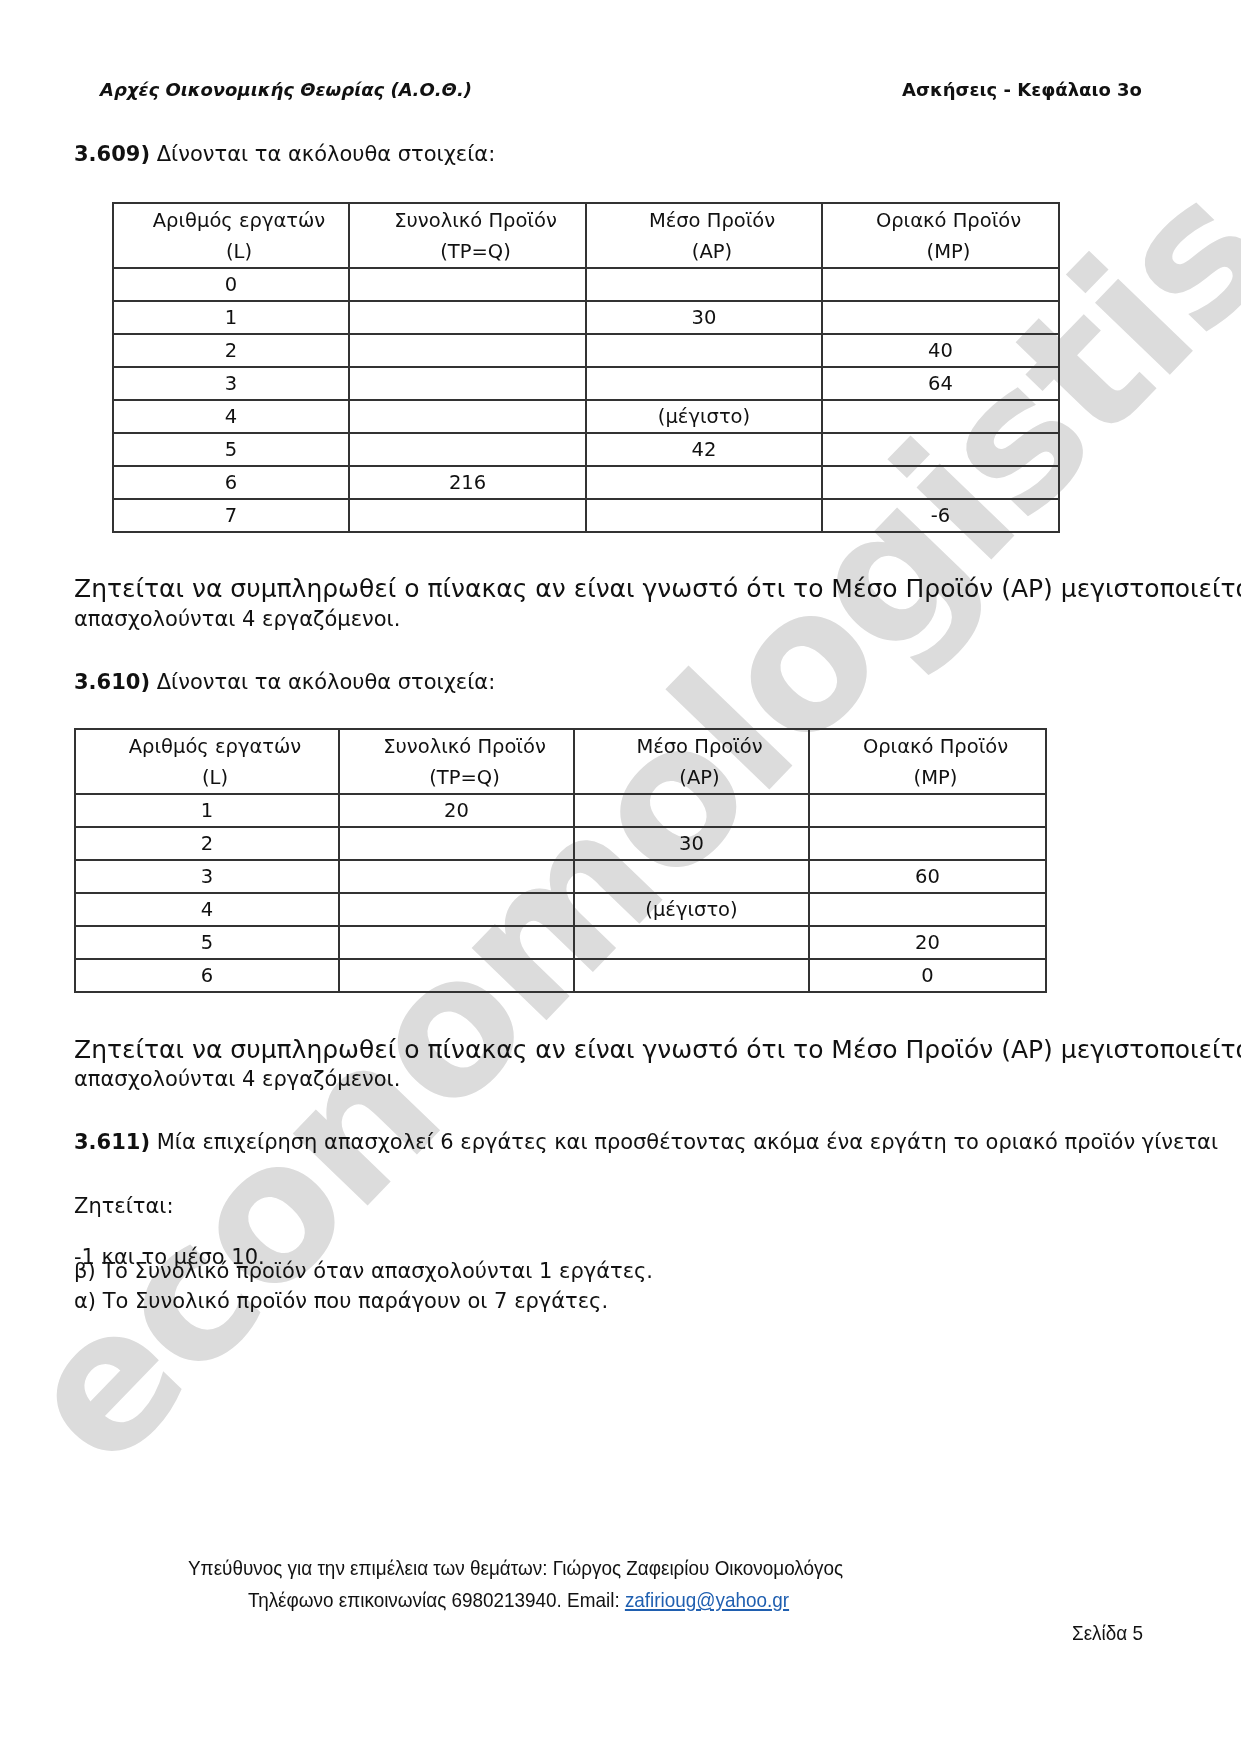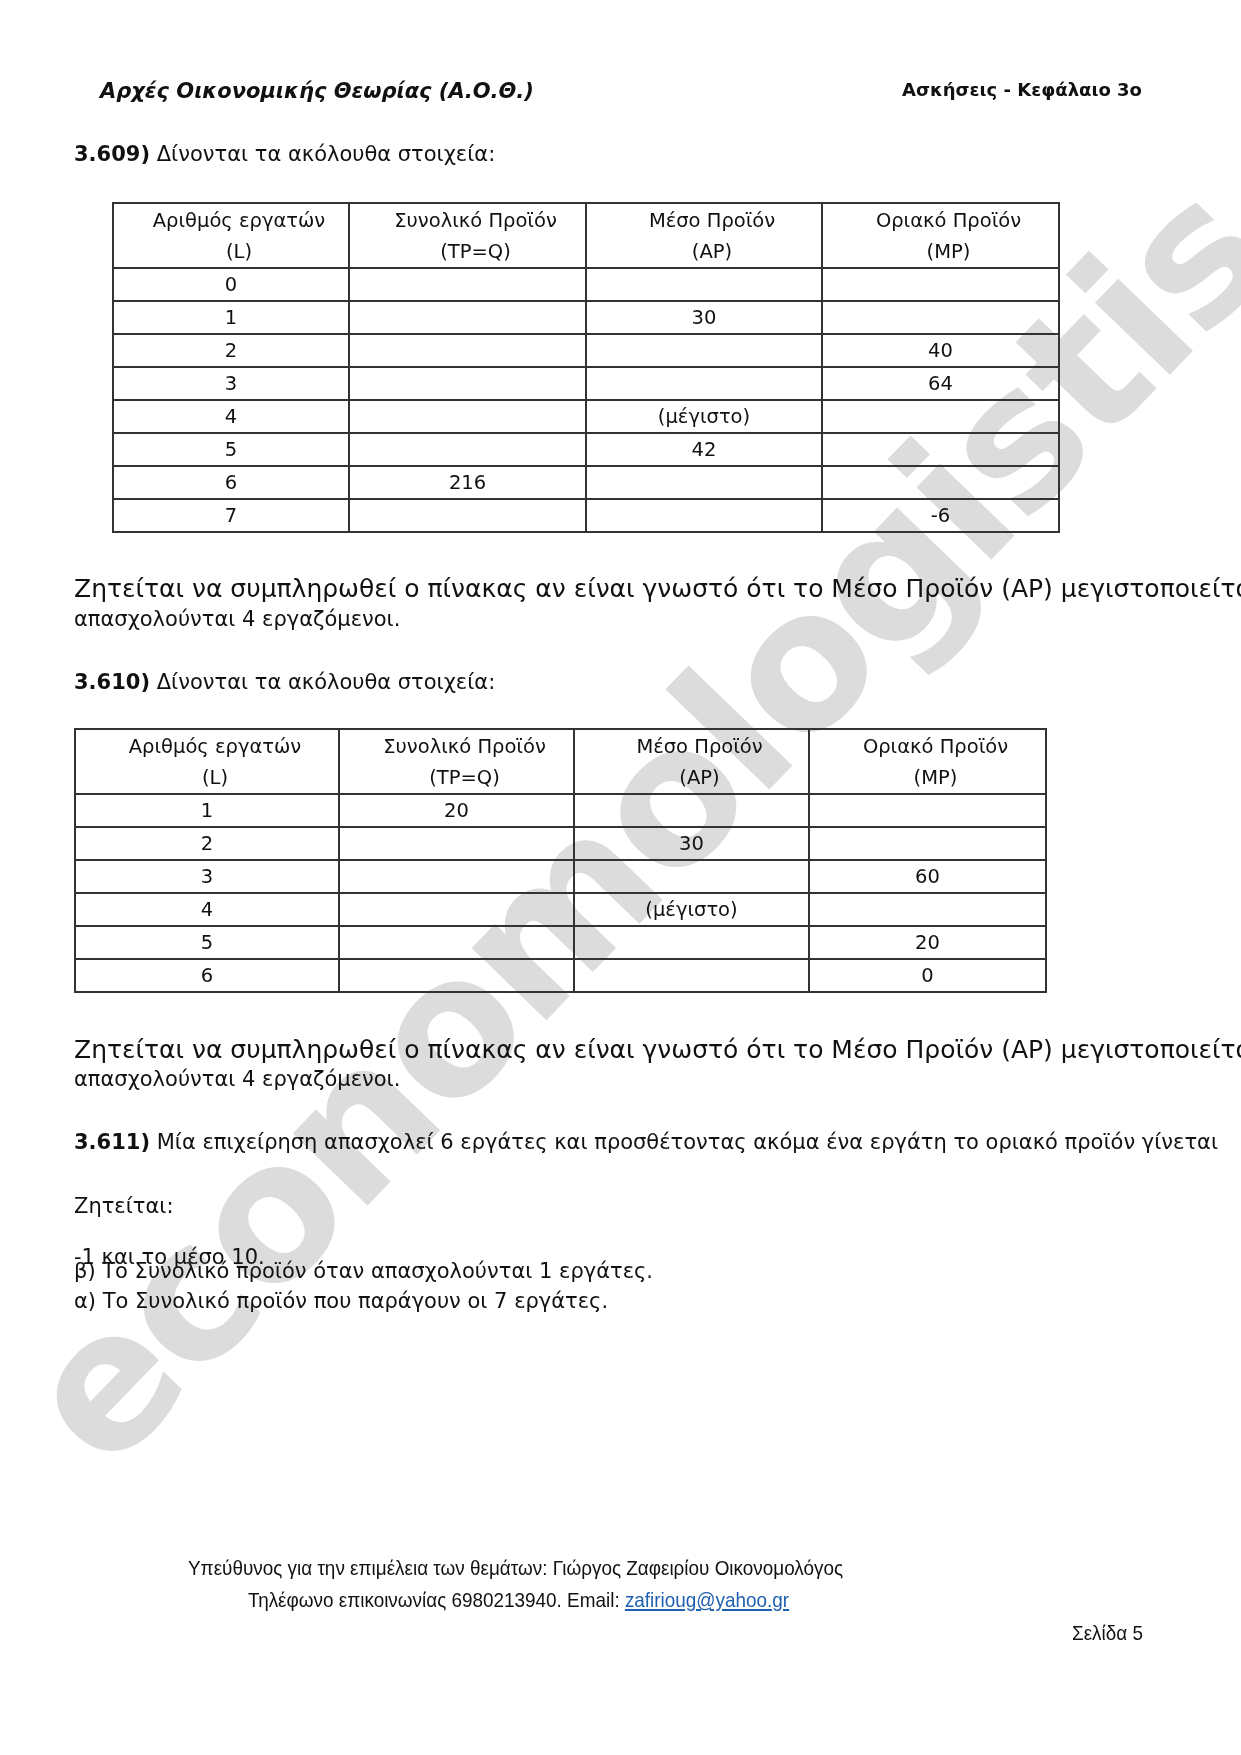--- a/index.html
+++ b/index.html
@@ -3,21 +3,21 @@
 <meta charset="utf-8">
 <style>
   html, body { margin:0; padding:0; background:#ffffff; }
   body { width:1241px; height:1755px; position:relative; overflow:hidden;
          font-family:"DejaVu Sans", sans-serif; color:#111; }
   .abs { position:absolute; }
   .watermark { position:absolute; left:615px; top:855px; width:1600px; margin-left:-800px;
                text-align:center; font-family:"DejaVu Sans", sans-serif; font-size:190px;
                color:#dcdcdc; transform:translateY(-50%) rotate(-46deg); white-space:nowrap;
                letter-spacing:-4px; z-index:0; pointer-events:none; font-weight:bold; }
-  .header-left { left:100px; top:79px; font-size:21px; font-weight:bold; font-style:italic; z-index:2; }
+  .header-left { left:100px; top:79px; font-size:18px; font-weight:bold; font-style:italic; z-index:2; }
   .header-right { right:99px; top:79px; font-size:18px; font-weight:bold; z-index:2; }
   .line { position:absolute; left:74px; font-size:21px; z-index:2; white-space:nowrap; }
   .line b { font-weight:bold; }
   .just { position:absolute; left:74px; width:1092px; font-size:25px; text-align:justify;
           text-align-last:justify; z-index:2; white-space:nowrap; }
   .just span { display:block; }
   table.data { position:absolute; border-collapse:collapse; z-index:2; table-layout:fixed; }
   table.data td, table.data th { border:2px solid #333; text-align:center; font-size:19.5px;
                font-weight:normal; padding:0; line-height:31px; }
   table.data th { line-height:31px; padding-top:1px;padding-left:16px; }

